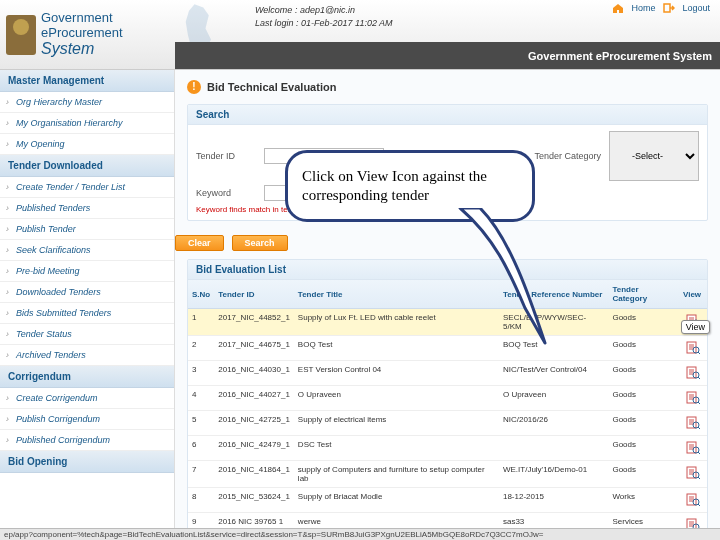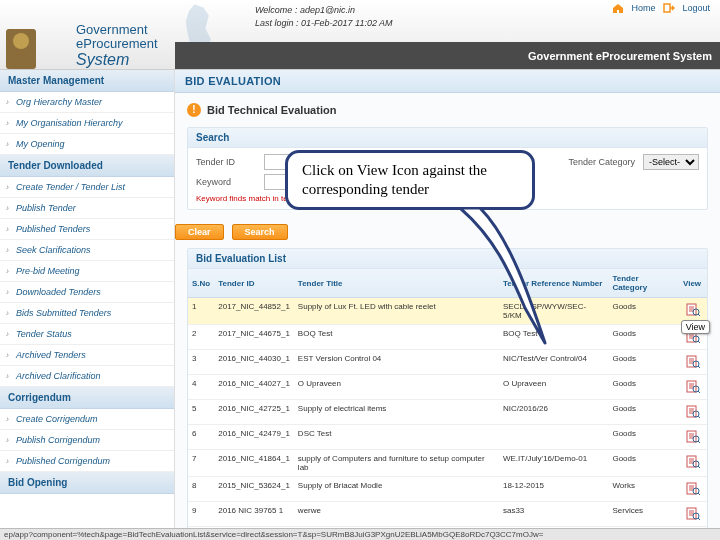--- a/index.html
+++ b/index.html
@@ -1,18 +1,18 @@
 <!DOCTYPE html>
 <html><head>
 <meta charset="utf-8">
 <style>
   * { box-sizing: border-box; margin: 0; padding: 0; font-family: Verdana, Arial, sans-serif; }
   body { width: 720px; height: 540px; overflow: hidden; background: #fff; font-size: 10px; position: relative; }
   .header { height: 70px; background: linear-gradient(#fff,#e8e8e8); border-bottom: 1px solid #ccc; display: flex; position: relative; }
-  .logo-area { width: 175px; display: flex; align-items: flex-end; padding-left: 6px; gap: 35px; }
+  .logo-area { width: 175px; display: flex; align-items: center; padding-left: 6px; }
   .emblem { width: 30px; height: 40px; background: #8a6d3b; border-radius: 3px; margin-right: 5px; flex-shrink: 0; position: relative; }
   .emblem:before { content:""; position:absolute; top:4px; left:7px; width:16px; height:16px; border-radius:50%; background:#c0a050; }
   .brand { color: #1a5a8a; line-height: 1.1; }
   .brand .l1 { font-size: 13px; }
   .brand .l2 { font-size: 13px; }
   .brand .l3 { font-size: 16px; font-style: italic; }
   .map-bg { position:absolute; left:160px; top:2px; width:80px; height:66px; opacity:.25; }
   .map-bg svg { width:100%; height:100%; }
   .welcome-block { margin-left: 80px; margin-top: 4px; font-size: 9px; color:#333; }
   .welcome-block div { line-height: 1.4; font-style: italic; }
@@ -32,35 +32,35 @@
   .page-title-bar { background: linear-gradient(#eaf2fa,#d7e6f4); padding:5px 10px; color:#1a5a8a; font-weight:bold; font-size:11px; border-bottom:1px solid #c3d4e4; letter-spacing:.3px; }
   .sub-title { padding:10px 12px; font-size:11px; color:#333; font-weight:bold; display:flex; align-items:center; gap:6px; }
   .info-icon { width:14px; height:14px; background:#f7941d; border-radius:50%; color:#fff; text-align:center; line-height:14px; font-weight:bold; font-size:10px; }
   .panel { margin: 0 12px 10px 12px; border:1px solid #dbe6f1; background:#fff; border-radius:2px; }
   .panel-header { background: linear-gradient(#eef5fb,#e2edf7); padding:4px 8px; font-weight:bold; font-size:10px; color:#1a5a8a; border-bottom:1px solid #dbe6f1; }
   .search-body { padding:6px 8px; font-size:9px; color:#333; }
   .search-row { display:flex; align-items:center; margin-bottom:4px; gap:8px; }
   .search-row label { width:60px; color:#555; }
   .search-row input[type=text] { width:120px; border:1px solid #bbb; padding:2px; font-size:9px; }
   .search-row .right-lbl { margin-left:auto; color:#555; }
-  .search-row select { border:1px solid #bbb; font-size:9px; padding:1px; }
+  .search-row select { border:1px solid #bbb; font-size:9px; padding:18px; }
   .hint { color:#c00; font-size:8px; }
   .btnbar { display:flex; justify-content:flex-start; gap:8px; padding:4px 16px 8px 0; }
   .btn { background: linear-gradient(#ffb74d,#f7941d); border:1px solid #e07b00; color:#fff; font-size:9px; padding:2px 12px; border-radius:2px; cursor:pointer; font-weight:bold; }
   .list-body { padding:0; }
   table.grid { width:100%; border-collapse: collapse; font-size:8px; color:#333; }
   table.grid th { background: linear-gradient(#eef5fb,#e2edf7); color:#1a5a8a; font-weight:bold; text-align:left; padding:5px 4px; border-bottom:1px solid #cddbea; }
   table.grid td { padding:4px 4px; border-bottom:1px solid #eee; vertical-align:top; }
   tr.highlight td { background:#fff8d0; }
   .view-cell { text-align:center; width:28px; }
   .view-icon { width:14px; height:14px; display:inline-block; cursor:pointer; }
   .view-icon svg { width:14px; height:14px; }
   .statusbar { position:absolute; bottom:0; left:0; right:0; height:12px; background:#e6e6e6; border-top:1px solid #bbb; font-size:8px; color:#444; padding:0 4px; line-height:12px; overflow:hidden; white-space:nowrap; }
   .callout { position:absolute; top:150px; left:285px; width:250px; z-index:50; }
-  .callout-box { background:#fff; border:3px solid #2a3f7a; border-radius:14px; padding:8px 14px; font-family: "Times New Roman", serif; font-size:15px; color:#000; line-height:1.25; }
+  .callout-box { background:#fff; border:3px solid #2a3f7a; border-radius:22px; padding:14px 14px; font-family: "Times New Roman", serif; font-size:15px; color:#000; line-height:1.25; }
   .callout svg.tail { position:absolute; top:58px; left:165px; }
   .view-label-bubble { position:absolute; top:320px; right:10px; background:#fff; border:1px solid #888; border-radius:3px; padding:1px 4px; font-size:9px; box-shadow:1px 1px 2px rgba(0,0,0,.25); }
 </style>
 </head>
 <body>
 
 <div class="header">
   <div class="logo-area">
     <div class="emblem"></div>
     <div class="brand">
@@ -97,37 +97,35 @@
 </div>
 
 <div class="layout">
   <div class="sidebar" id="sidebar">
       <div class="side-group-title">Master Management</div>
       <div class="side-item">Org Hierarchy Master</div>
       <div class="side-item">My Organisation Hierarchy</div>
       <div class="side-item">My Opening</div>
       <div class="side-group-title">Tender Downloaded</div>
       <div class="side-item">Create Tender / Tender List</div>
+      <div class="side-item">Published Tenders</div>
       <div class="side-item">Publish Tender</div>
-      <div class="side-item">Published Tenders</div>
       <div class="side-item">Seek Clarifications</div>
       <div class="side-item">Pre-bid Meeting</div>
       <div class="side-item">Downloaded Tenders</div>
       <div class="side-item">Bids Submitted Tenders</div>
       <div class="side-item">Tender Status</div>
       <div class="side-item">Archived Tenders</div>
-      <div class="side-item">Archived Clarification</div>
       <div class="side-group-title">Corrigendum</div>
       <div class="side-item">Create Corrigendum</div>
       <div class="side-item">Publish Corrigendum</div>
       <div class="side-item">Published Corrigendum</div>
       <div class="side-group-title">Bid Opening</div>
     </div>
   <div class="main">
-    <div class="page-title-bar">BID EVALUATION</div>
     <div class="sub-title">
       <span class="info-icon">!</span>
       <span>Bid Technical Evaluation</span>
     </div>
 
     <div class="panel">
       <div class="panel-header">Search</div>
       <div class="search-body">
         <div class="search-row">
           <label>Tender ID</label>

